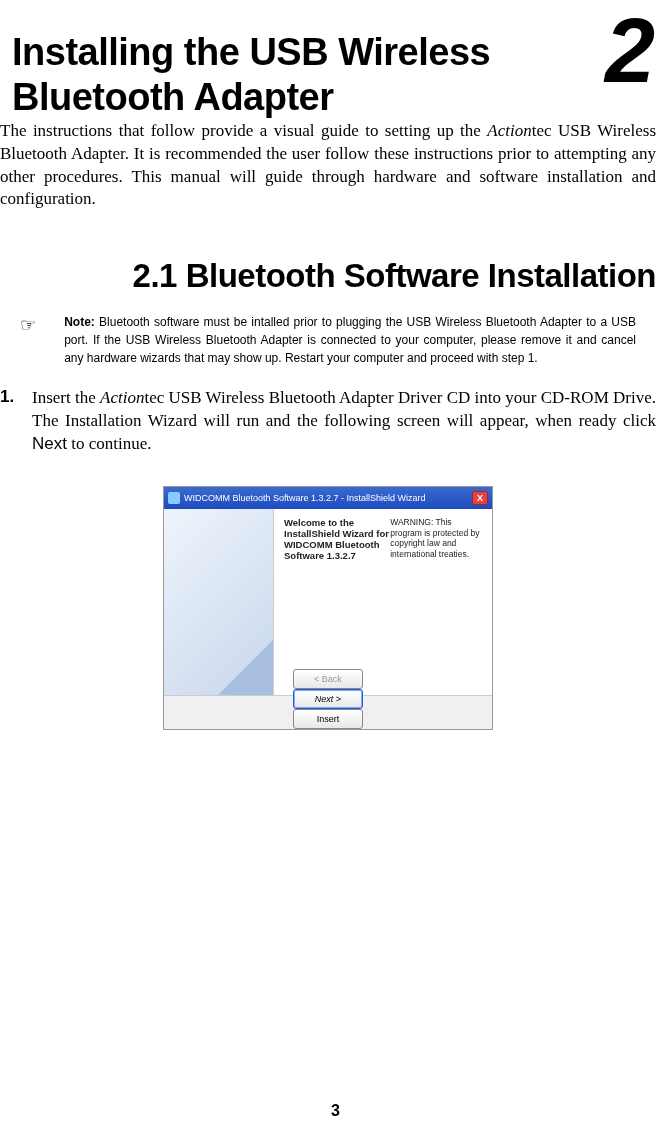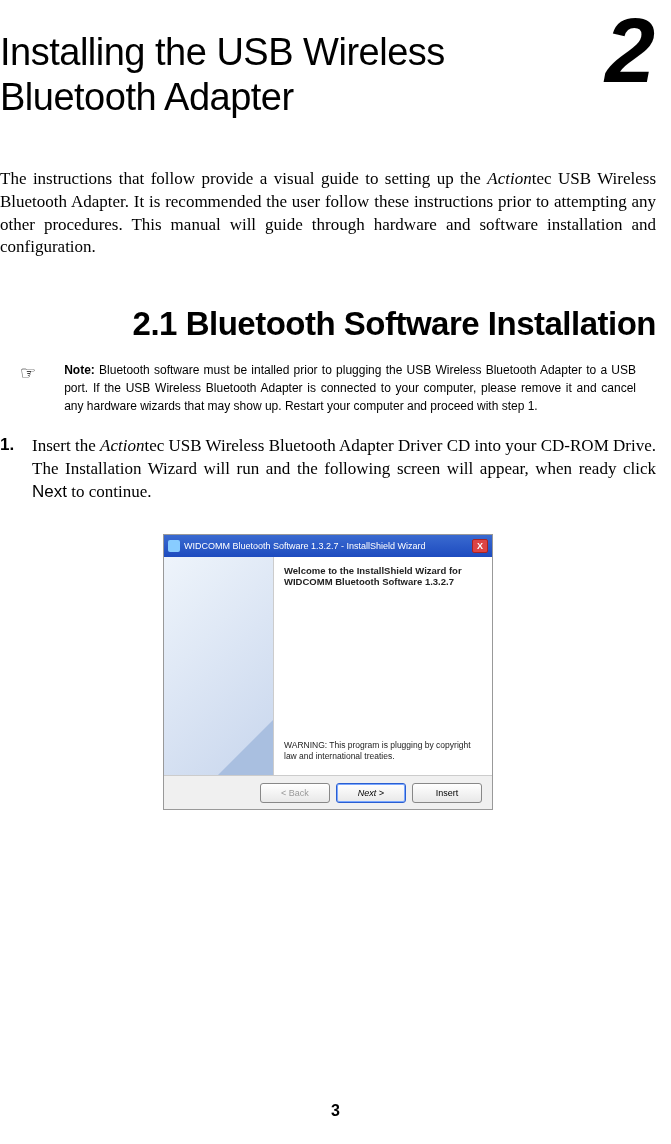--- a/index.html
+++ b/index.html
@@ -17,32 +17,32 @@
       top: 6px;
       right: 16px;
       font-family: Arial, Helvetica, sans-serif;
       font-weight: 900;
       font-style: italic;
       font-size: 90px;
       line-height: 1;
     }
     .chapter-title {
       font-family: Arial, Helvetica, sans-serif;
-      font-weight: 400;
+      font-weight: 700;
       font-size: 38px;
       line-height: 1.18;
       margin-top: 10px;
       margin-right: 90px;
       letter-spacing: -0.5px;
+      padding-left: 12px;
     }
     .intro {
       font-family: Georgia, 'Times New Roman', serif;
       font-size: 17px;
       line-height: 1.35;
-      margin-top: 48px;
       text-align: justify;
     }
     .intro .italic { font-style: italic; }
     .section-title {
       font-family: Arial, Helvetica, sans-serif;
       font-weight: 900;
       font-size: 33px;
       margin-top: 46px;
       letter-spacing: -0.5px;
       text-align: right;
@@ -88,21 +88,21 @@
     }
     .step-text .italic { font-style: italic; }
     .screenshot-wrap {
       width: 100%;
       display: flex;
       justify-content: center;
       margin-top: 30px;
     }
     .screenshot {
       width: 330px;
-      height: 276px;
+      height: 244px;
       border: 1px solid #999;
       background: linear-gradient(#fcfcfc,#fff);
       display: flex;
       flex-direction: column;
       font-family: Tahoma, Arial, sans-serif;
     }
     .ss-title {
       height: 22px;
       background: linear-gradient(#3a6ad0,#1d4bbf);
       color: #fff;
@@ -137,34 +137,35 @@
       width:0;height:0;
       border-left: 55px solid transparent;
       border-bottom: 55px solid #a9bfe0;
     }
     .ss-main {
       flex: 1;
       background: #fff;
       padding: 8px 10px;
       font-size: 8.5px;
       color: #222;
-      display:flex; flex-direction:column;
+      display:flex; flex-direction:row;
     }
     .ss-h { font-weight:700; font-size:9.5px; margin-bottom:6px; }
     .ss-p { margin-bottom: 6px; line-height:1.25; }
     .ss-spacer { flex:1; }
     .ss-footer {
       height: 34px;
       background: #f0f0f0;
       border-top: 1px solid #ccc;
       display: flex;
       align-items: center;
       justify-content: flex-end;
-      gap: 6px;
+      gap: 0;
       padding: 0 10px;
+      flex-direction: column;
     }
     .ss-btn {
       width: 70px; height: 20px;
       font-size: 9px;
       border: 1px solid #888;
       background: linear-gradient(#fff,#e8e8e8);
       border-radius: 3px;
       text-align: center;
       line-height: 18px;
     }
@@ -219,21 +220,21 @@
       </div>
       <div class="ss-close">X</div>
     </div>
     <div class="ss-body">
       <div class="ss-side">
         <div class="ss-side-corner"></div>
       </div>
       <div class="ss-main">
         <div class="ss-h">Welcome to the InstallShield Wizard for WIDCOMM Bluetooth Software 1.3.2.7</div>
         <div class="ss-spacer"></div>
-        <div class="ss-p">WARNING: This program is plugging by copyright law and international treaties.</div>
+        <div class="ss-p">WARNING: This program is protected by copyright law and international treaties.</div>
       </div>
     </div>
     <div class="ss-footer">
       <div class="ss-btn disabled">&lt; Back</div>
       <div class="ss-btn primary">Next &gt;</div>
       <div class="ss-btn">Insert</div>
     </div>
   </div>
 </div>
 

